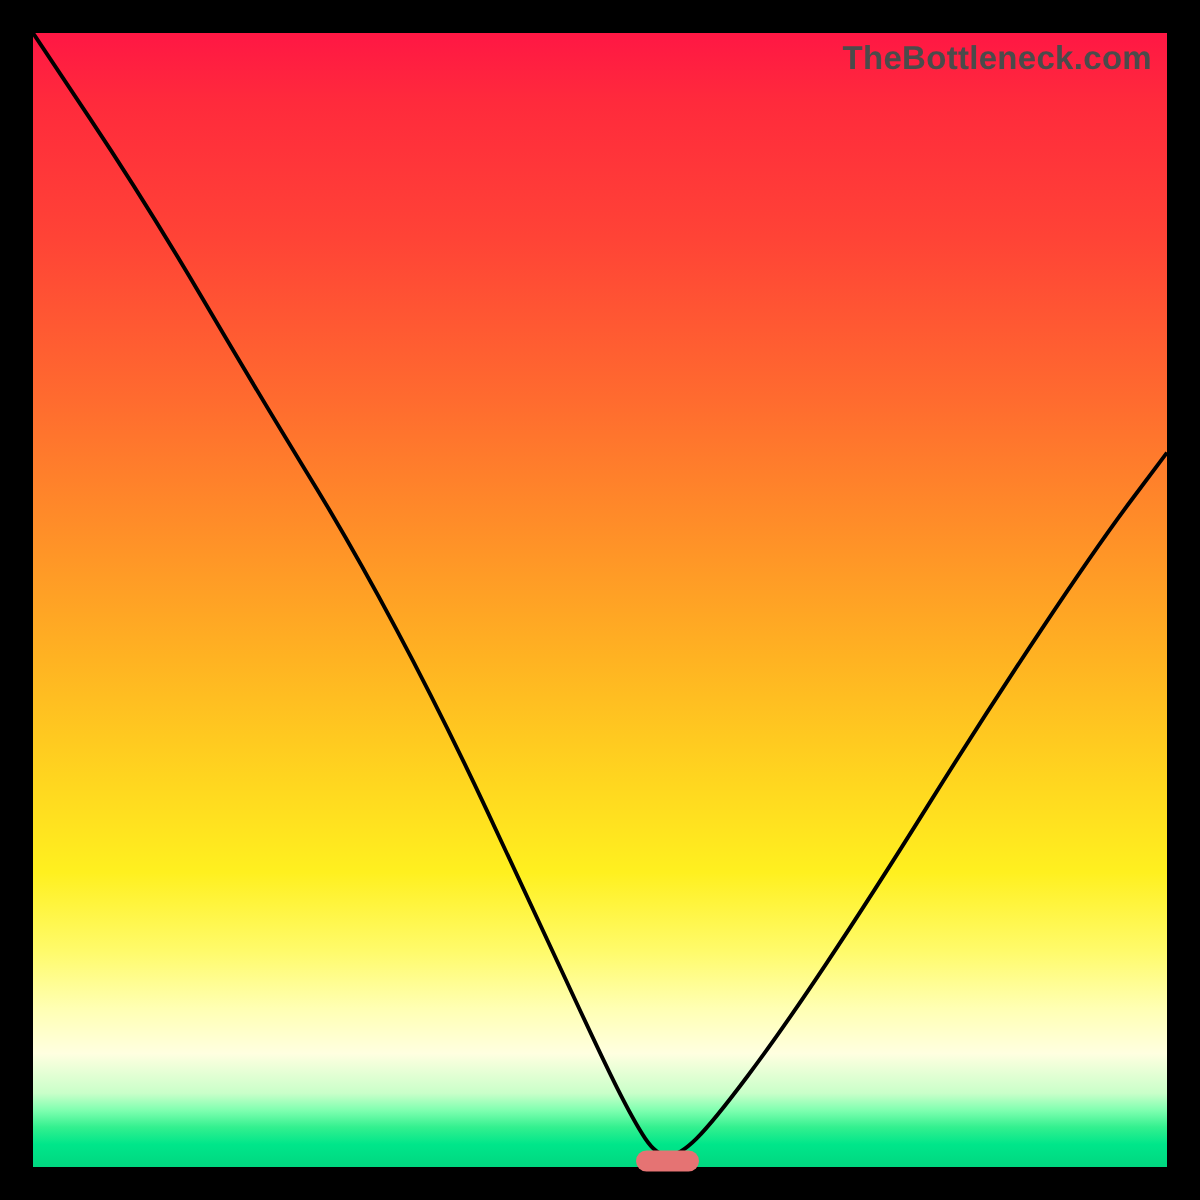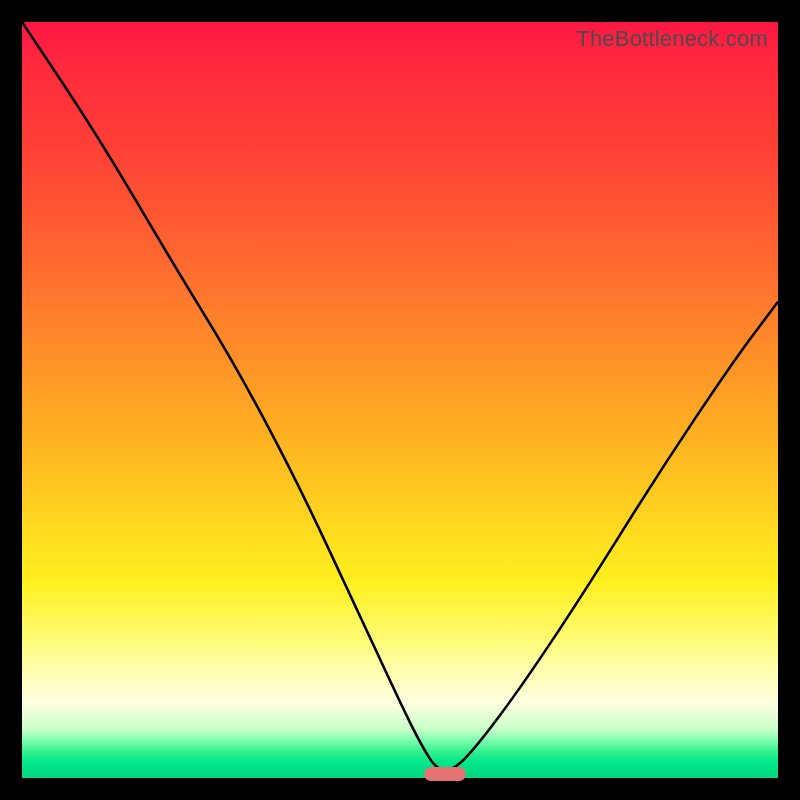--- a/index.html
+++ b/index.html
@@ -42,21 +42,21 @@
       #00e68a 98%,
       #00d780 100%
     );
   }
   .watermark {
     position: absolute;
     top: 4px;
     right: 10px;
     color: #4b4b4b;
     font-size: 22px;
-    font-weight: 400;
+    font-weight: 700;
     letter-spacing: 0.2px;
     user-select: none;
   }
   svg.curve {
     position: absolute;
     left: 0;
     top: 0;
     width: 756px;
     height: 756px;
     pointer-events: none;

